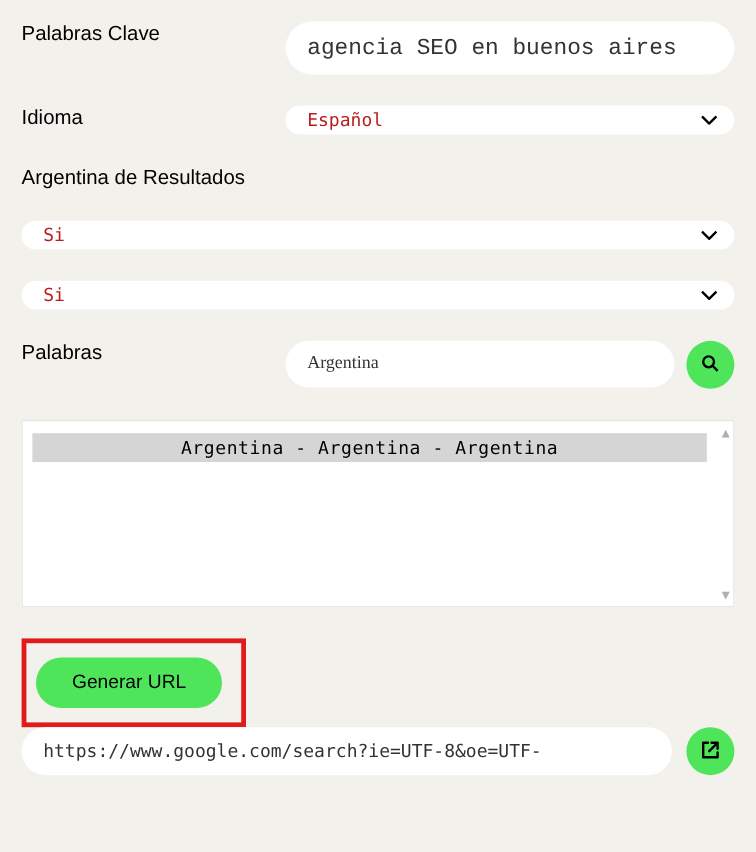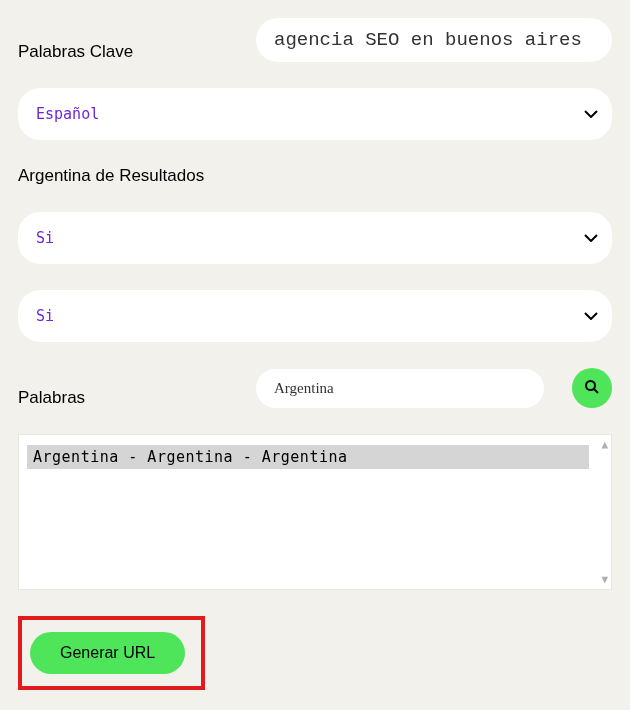--- a/index.html
+++ b/index.html
@@ -9,23 +9,23 @@
     }
     body {
       background: #f3f1ec;
       font-family: monospace;
       font-size: 15px;
       padding: 18px;
       width: 630px;
     }
     .form-row {
       display: flex;
-      align-items: flex-end;
+      align-items: flex-start;
       margin-bottom: 26px;
-      gap: 28px;
+      gap: 10px;
     }
     .label {
       width: 210px;
       font-family: Arial, sans-serif;
       font-size: 17px;
       color: #000;
     }
     .input-text {
       flex: 1;
       background: #fff;
@@ -39,24 +39,24 @@
     }
     .select-wrapper {
       flex: 1;
       position: relative;
     }
     .input-select {
       width: 100%;
       background: #fff;
       border: none;
       border-radius: 22px;
-      padding: 17px 18px;
-      font-family: monospace;
-      font-size: 15px;
-      color: #6d28d9;
+      padding: 3px 18px;
+      font-family: monospace;
+      font-size: 15px;
+      color: #b91c1c;
       outline: none;
       appearance: none;
       -webkit-appearance: none;
       -moz-appearance: none;
       cursor: pointer;
     }
     .chevron {
       position: absolute;
       right: 14px;
       top: 50%;
@@ -88,20 +88,21 @@
       justify-content: center;
       cursor: pointer;
       flex-shrink: 0;
     }
     .results-box {
       position: relative;
       background: #fff;
       padding: 10px 8px;
       margin-bottom: 26px;
       border: 1px solid #e8e6e1;
+      text-align: center;
     }
     .results-item {
       background: #d5d5d5;
       padding: 3px 6px;
       font-family: monospace;
       font-size: 15px;
       color: #000;
       letter-spacing: 0.5px;
       margin-right: 14px;
     }
@@ -119,21 +120,20 @@
       position: absolute;
       right: 3px;
       bottom: 3px;
       color: #b0b0b0;
       font-size: 11px;
     }
     .highlight-box {
       border: 4px solid #e11b1b;
       display: inline-block;
       padding: 12px 16px 12px 8px;
-      margin-bottom: 26px;
     }
     .generate-btn {
       background: #4fe55b;
       border: none;
       border-radius: 22px;
       padding: 12px 30px;
       font-family: Arial, sans-serif;
       font-size: 16px;
       color: #000;
       cursor: pointer;
@@ -173,20 +173,21 @@
 <body>
 
 
 
 <div class="form-row">
   <div class="label">Palabras Clave</div>
   <input class="input-text" type="text" value="agencia SEO en buenos aires" style="">
 </div>
 
 <div class="form-row">
+  <div class="label">Idioma</div>
   <div class="select-wrapper">
     <select class="input-select">
       <option>Español</option>
     </select>
     <span class="chevron">
       <svg width="14" height="8" viewBox="0 0 14 8">
           <path d="M1 1 L7 7 L13 1" stroke="#000" stroke-width="2" fill="none"></path>
         </svg>
     </span>
   </div>

